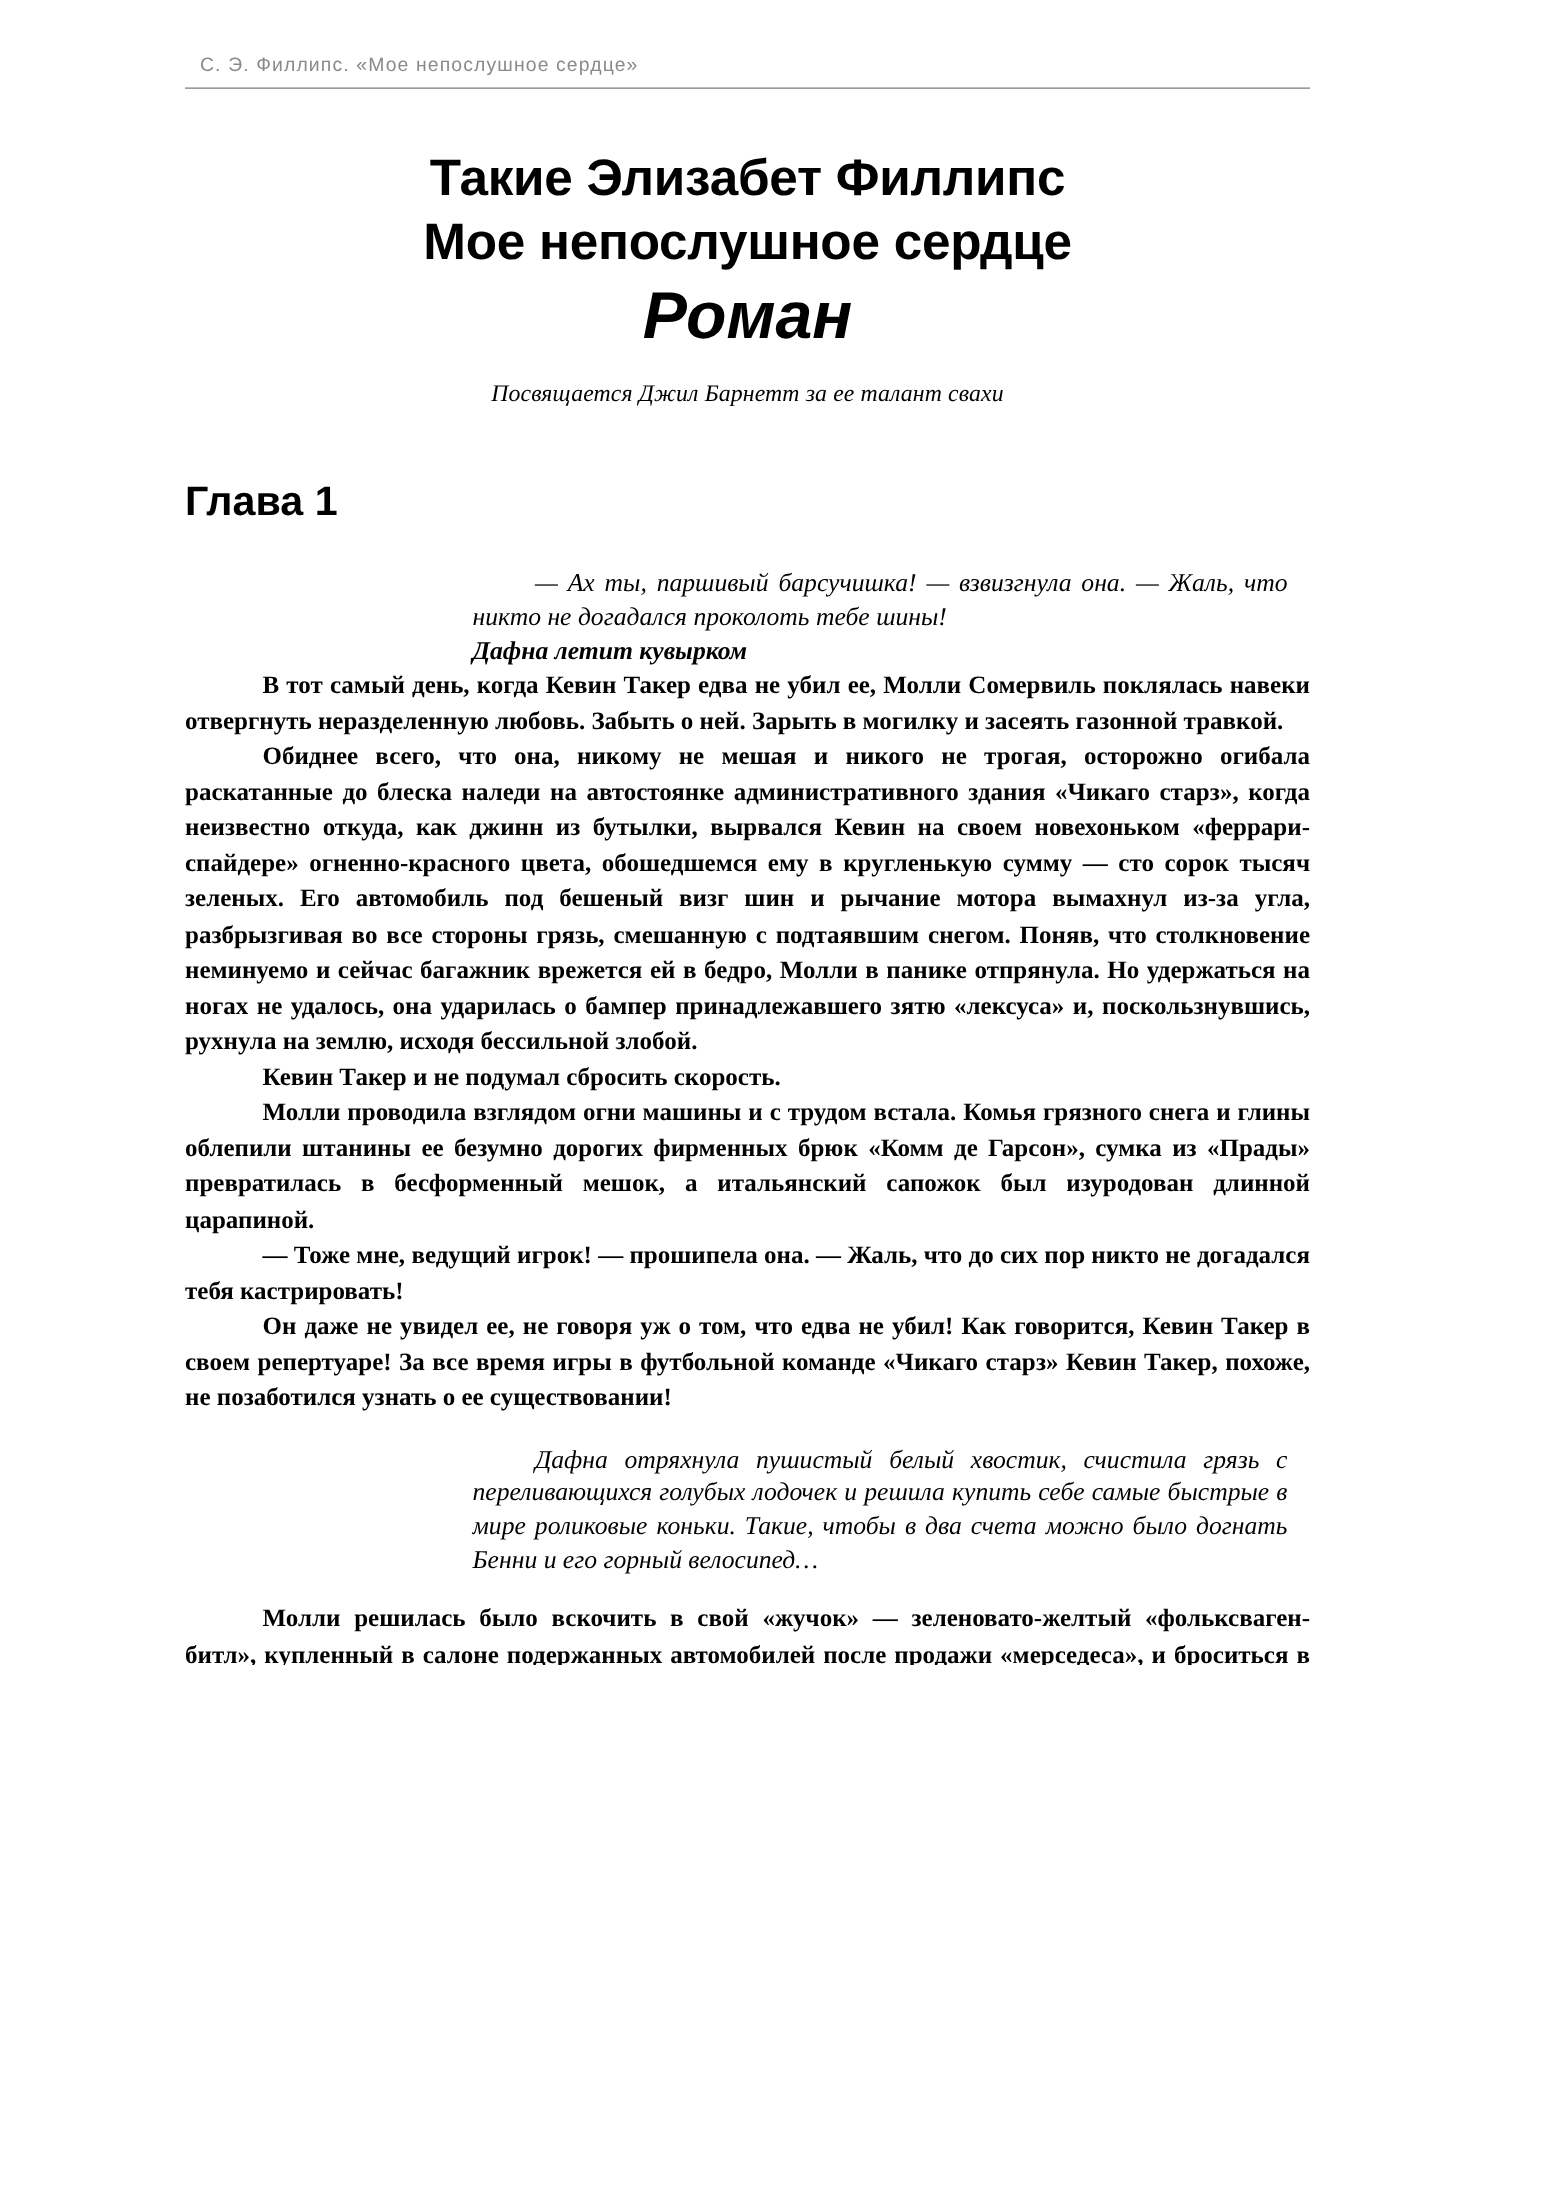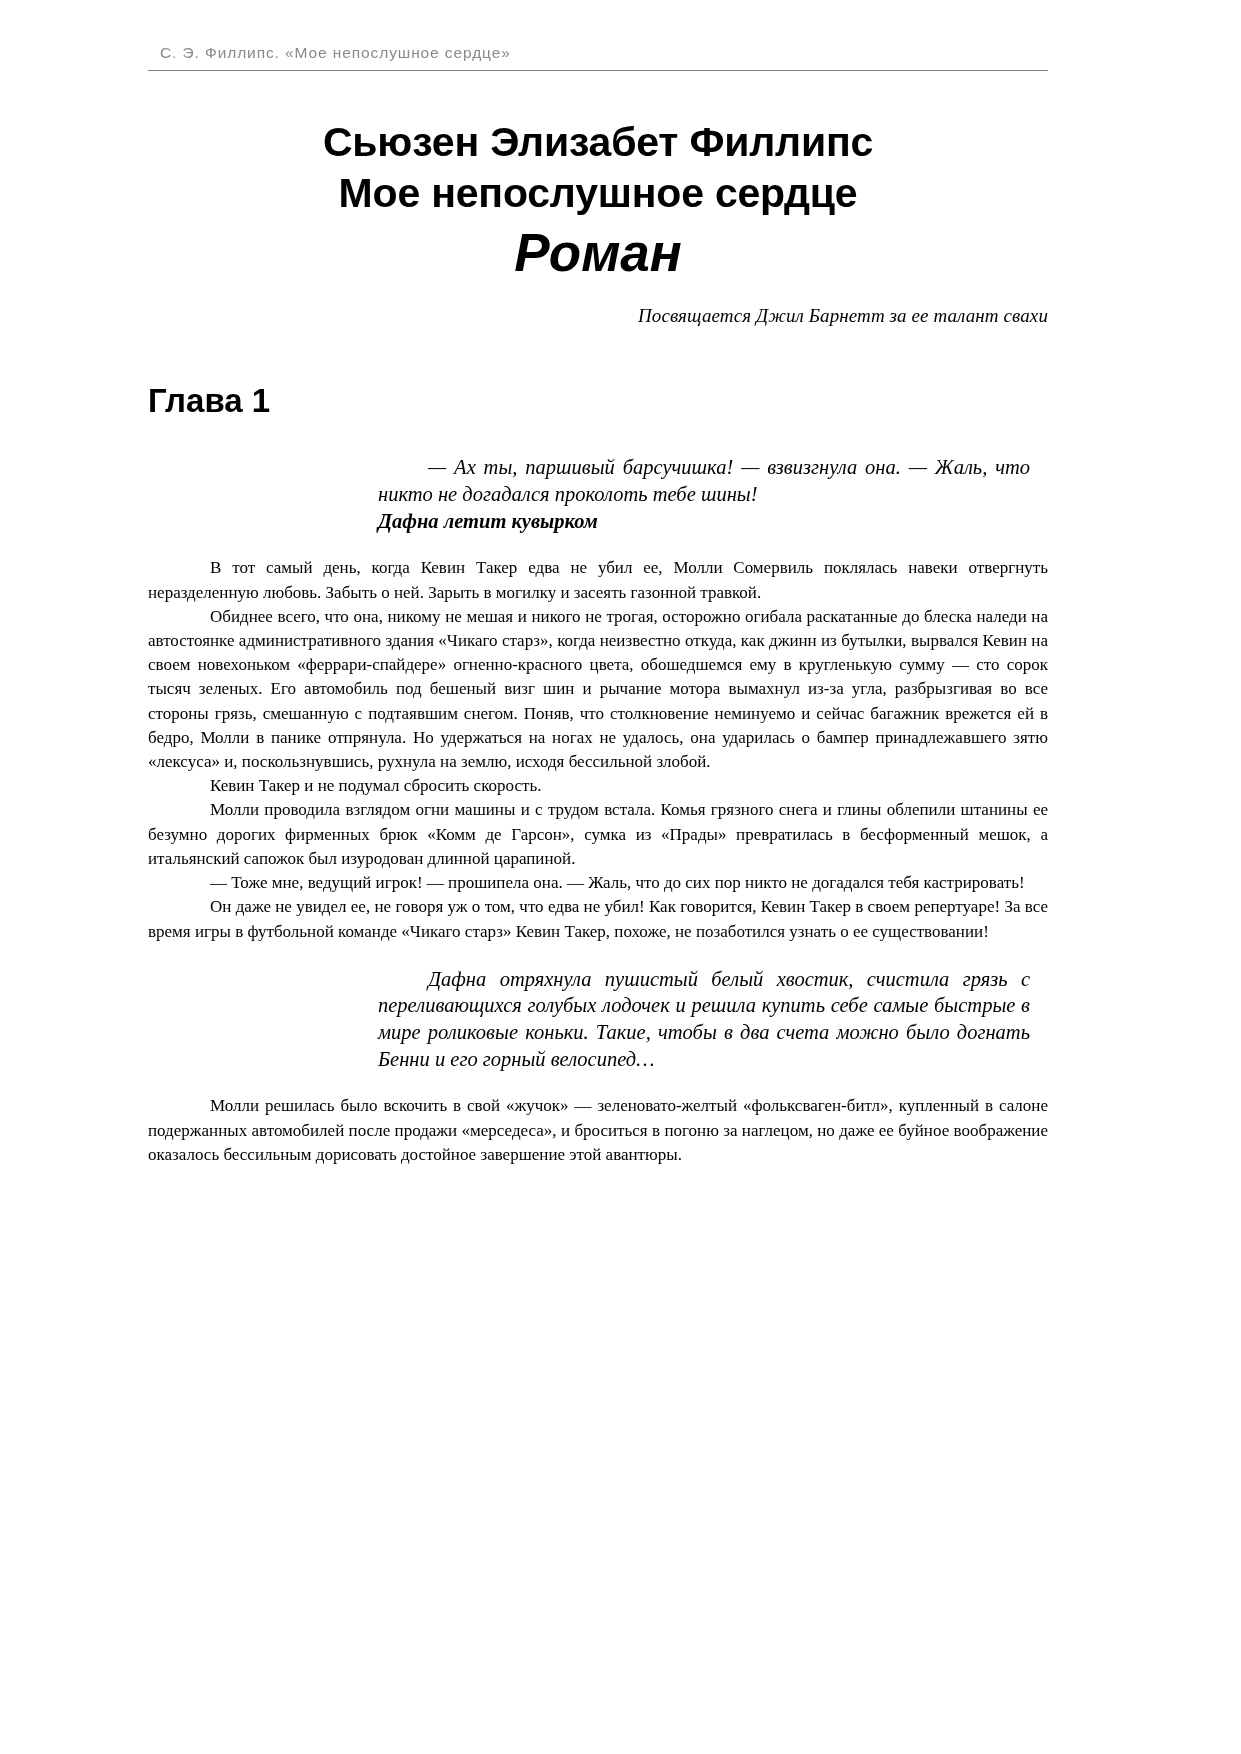--- a/index.html
+++ b/index.html
@@ -59,21 +59,20 @@
     font-size: 53px;
     line-height: 1.24;
     margin-top: 1px;
   }
   .dedication {
     font-family: "Liberation Serif", "DejaVu Serif", serif;
     font-style: italic;
     font-size: 19px;
     margin-top: 20px;
     letter-spacing: 0.1px;
-    text-align: right;
   }
 
   
   .chapter-heading {
     font-family: "Liberation Sans", "DejaVu Sans", sans-serif;
     font-weight: bold;
     font-size: 33px;
     text-align: left;
     margin-top: 55px;
     margin-bottom: 34px;
@@ -99,25 +98,25 @@
     text-indent: 0;
   }
   .epigraph-2 {
     margin-top: 22px;
     margin-bottom: 20px;
   }
 
   
   .body-text {
     font-family: "Liberation Serif", "DejaVu Serif", serif;
-    font-size: 17px;
+    font-size: 20px;
     line-height: 1.425;
     text-align: justify;
     text-justify: inter-word;
-    margin-top: 22px;
+    font-weight: bold;
   }
   .body-text p {
     margin: 0;
     text-indent: 62px;
   }
 
   
   .folio {
     position: absolute;
     right: 45px;
@@ -131,21 +130,21 @@
 <body>
 
 <div class="page">
 
   <div class="content">
 
     <div class="runhead">С. Э. Филлипс.  «Мое непослушное сердце»</div>
     <div class="rule"></div>
 
     <div class="title-block">
-      <div class="book-author">Сьюзен Элизабет Филлипс</div>
+      <div class="book-author">Такие Элизабет Филлипс</div>
       <div class="book-title">Мое непослушное сердце</div>
       <div class="book-kind">Роман</div>
       <div class="dedication">Посвящается Джил Барнетт за ее талант свахи</div>
     </div>
 
     <div class="chapter-heading">Глава 1</div>
 
     <div class="epigraph epigraph-1">
       <p>— Ах ты, паршивый барсучишка! — взвизгнула она. — Жаль, что никто не догадался проколоть тебе шины!</p>
       <p class="attrib">Дафна летит кувырком</p>

